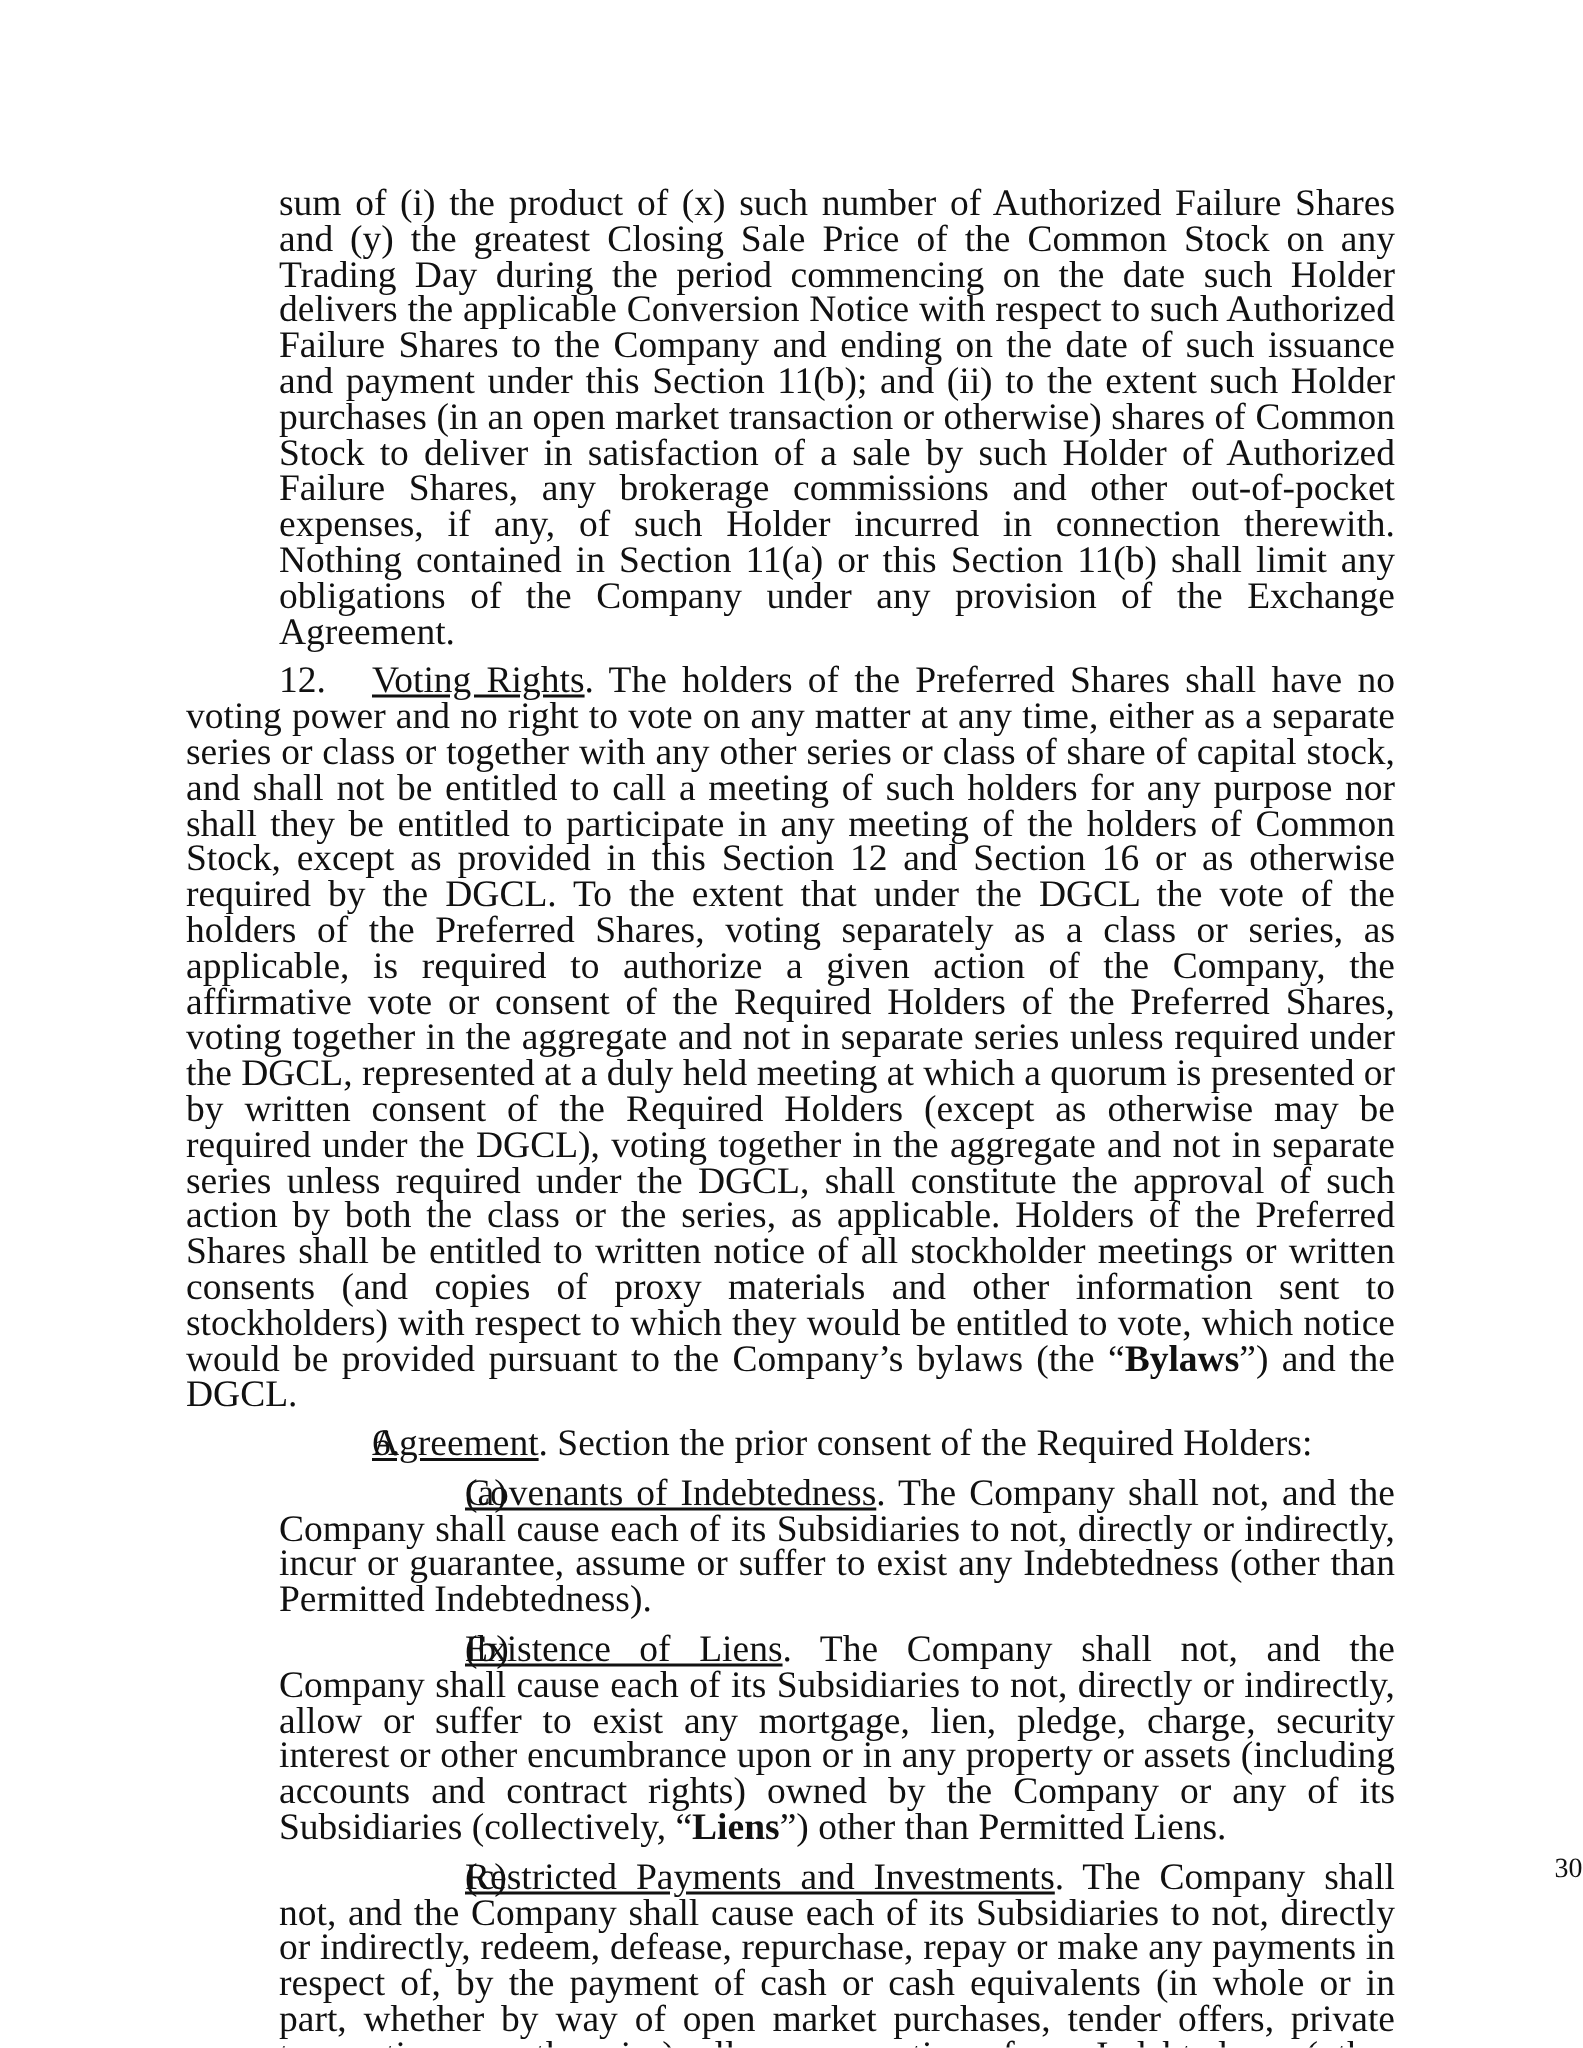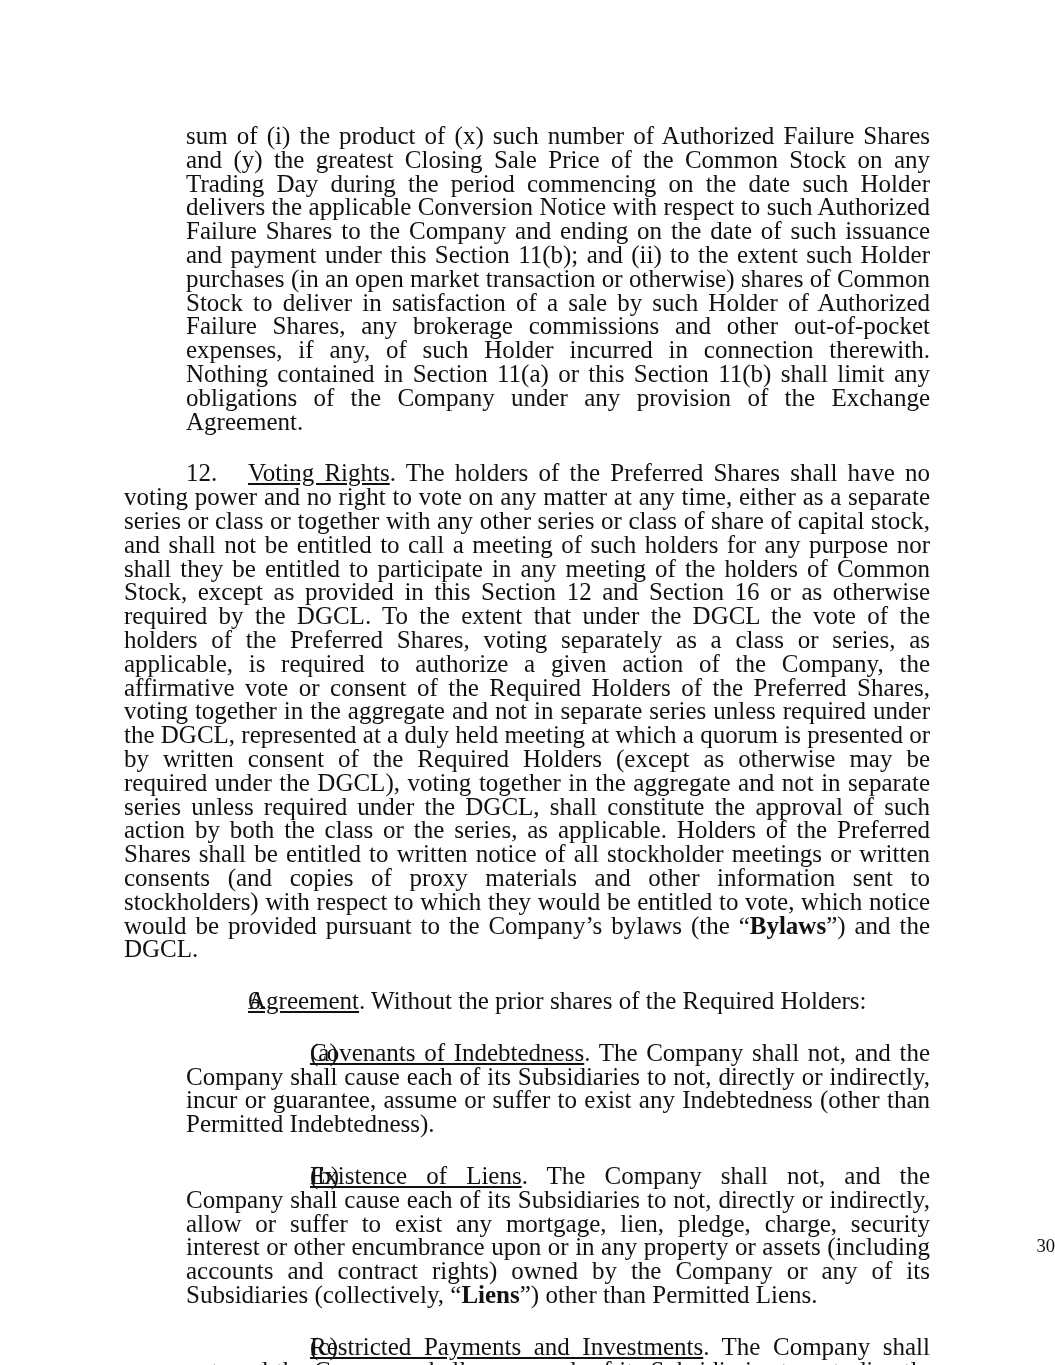--- a/index.html
+++ b/index.html
@@ -4,42 +4,42 @@
 <style>
   html, body { margin: 0; padding: 0; background: #ffffff; }
   body { width: 1055px; height: 1365px; position: relative; overflow: hidden; }
   .page {
     position: absolute; left: 124px; top: 124px; width: 806px;
     font-family: "Liberation Serif", "DejaVu Serif", serif;
     font-size: 25px; line-height: 23.8px; color: #111111;
   }
   p { margin: 0; text-align: justify; }
   .indent-block { margin-left: 62px; }
-  .para-gap { margin-top: 28px; }
+  .para-gap { margin-top: 9px; }
   .num { display: inline-block; width: 62px; }
   .first-indent { text-indent: 62px; }
   .sub-first { text-indent: 124px; }
   .sub-body { margin-left: 62px; }
   u { text-decoration: underline; text-underline-offset: 2px; }
   b { font-weight: bold; }
   .page-number {
     position: absolute; top: 1235px; left: 0; width: 1055px; text-align: right;
     font-family: "Liberation Serif", "DejaVu Serif", serif; font-size: 18.6px; color: #111111;
   }
 </style>
 </head>
 <body>
 
 <div class="page">
 
   <p class="indent-block">sum of (i) the product of (x) such number of Authorized Failure Shares and (y) the greatest Closing Sale Price of the Common Stock on any Trading Day during the period commencing on the date such Holder delivers the applicable Conversion Notice with respect to such Authorized Failure Shares to the Company and ending on the date of such issuance and payment under this Section 11(b); and (ii) to the extent such Holder purchases (in an open market transaction or otherwise) shares of Common Stock to deliver in satisfaction of a sale by such Holder of Authorized Failure Shares, any brokerage commissions and other out-of-pocket expenses, if any, of such Holder incurred in connection therewith.  Nothing contained in Section 11(a)  or this Section 11(b) shall limit any obligations of the Company under any provision of the Exchange Agreement.</p>
 
   <p class="para-gap first-indent"><span class="num" style="text-indent:0">12.</span><u>Voting Rights</u><span>.  The holders of the Preferred Shares shall have no voting power and no right to vote on any matter at any time, either as a separate series or class or together with any other series or class of share of capital stock, and shall not be entitled to call a meeting of such holders for any purpose nor shall they be entitled to participate in any meeting of the holders of Common Stock, except as provided in this Section 12 and Section 16 or as otherwise required by the DGCL.  To the extent that under the DGCL the vote of the holders of the Preferred Shares, voting separately as a class or series, as applicable, is required to authorize a given action of the Company, the affirmative vote or consent of the Required Holders of the Preferred Shares, voting together in the aggregate and not in separate series unless required under the DGCL, represented at a duly held meeting at which a quorum is presented or by written consent of the Required Holders (except as otherwise may be required under the DGCL), voting together in the aggregate and not in separate series unless required under the DGCL, shall constitute the approval of such action by both the class or the series, as applicable.  Holders of the Preferred Shares shall be entitled to written notice of all stockholder meetings or written consents (and copies of proxy materials and other information sent to stockholders) with respect to which they would be entitled to vote, which notice would be provided pursuant to the Company’s bylaws (the “</span><b>Bylaws</b><span>”) and the DGCL.</span></p>
 
-  <p class="para-gap first-indent"><span class="num">6.</span><u>Agreement</u><span>.  Without the prior shares of the Required Holders:</span></p>
+  <p class="para-gap first-indent"><span class="num">6.</span><u>Agreement</u><span>.  Section the prior consent of the Required Holders:</span></p>
 
   <p class="para-gap sub-body sub-first" style="text-indent:62px"><span class="num">(a)</span><u>Covenants of Indebtedness</u><span>.  The Company shall not, and the Company shall cause each of its Subsidiaries to not, directly or indirectly, incur or guarantee, assume or suffer to exist any Indebtedness (other than Permitted Indebtedness).</span></p>
 
   <p class="para-gap sub-body" style="text-indent:62px"><span class="num">(b)</span><u>Existence of Liens</u><span>.  The Company shall not, and the Company shall cause each of its Subsidiaries to not, directly or indirectly, allow or suffer to exist any mortgage, lien, pledge, charge, security interest or other encumbrance upon or in any property or assets (including accounts and contract rights) owned by the Company or any of its Subsidiaries (collectively, “</span><b>Liens</b><span>”) other than Permitted Liens.</span></p>
 
   <p class="para-gap sub-body" style="text-indent:62px"><span class="num">(c)</span><u>Restricted Payments and Investments</u><span>.  The Company shall not, and the Company shall cause each of its Subsidiaries to not, directly or indirectly, redeem, defease, repurchase, repay or make any payments in respect of, by the payment of cash or cash equivalents (in whole or in part, whether by way of open market purchases, tender offers, private transactions or otherwise), all or any portion of any Indebtedness (other pursuant to this Certificate of Designations) whether by way of payment in respect of principal of (or premium, if any) or interest on, such Indebtedness or make any Investment, as</span></p>
 
 </div>
 
 <div class="page-number">30</div>

